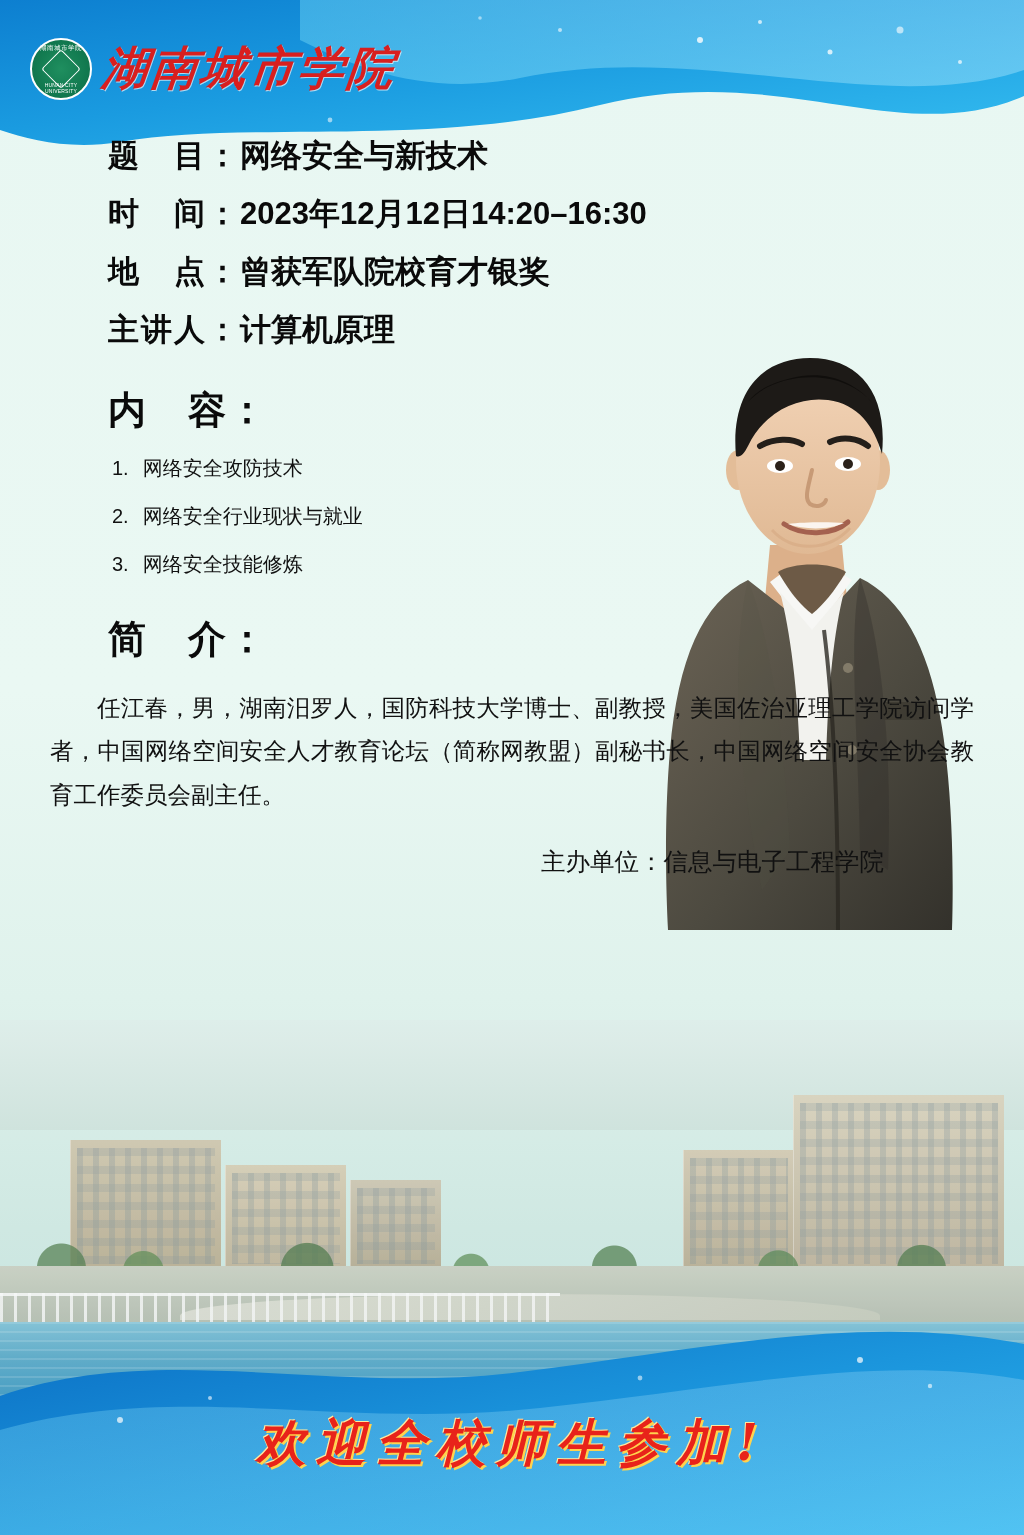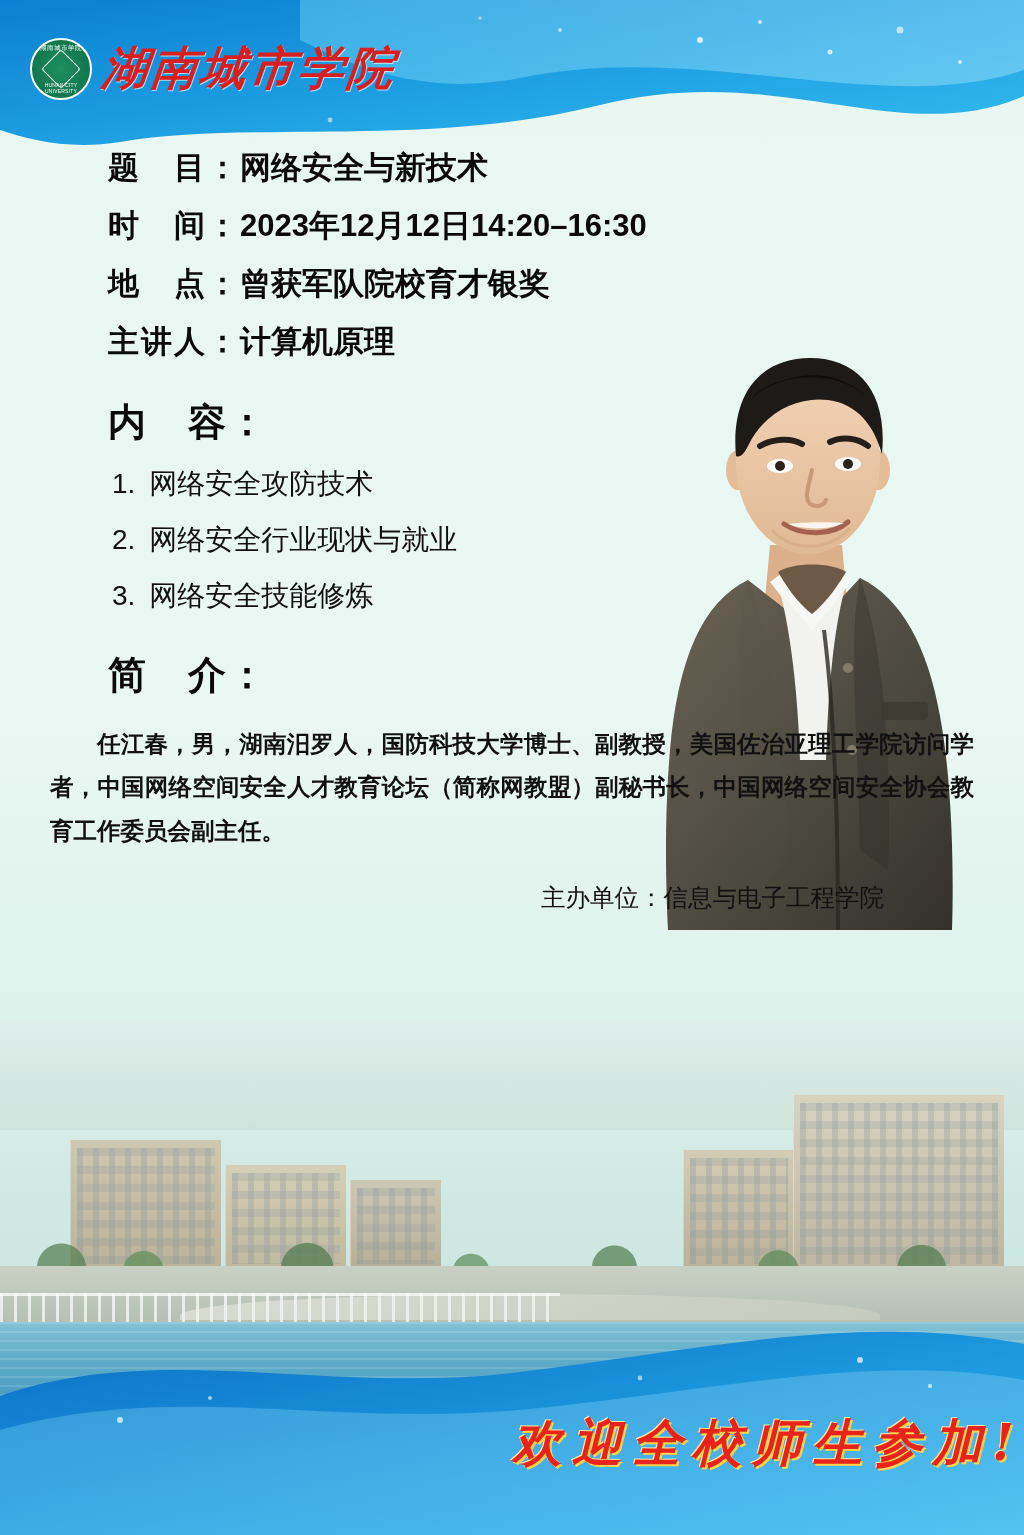--- a/index.html
+++ b/index.html
@@ -162,21 +162,21 @@
     left: 0; bottom: 0;
     width: 1024px;
     height: 235px;
     overflow: hidden;
   }
   .footer-wave svg { display: block; }
   .welcome {
     position: absolute;
     left: 0; right: 0;
     bottom: 58px;
-    text-align: right;
+    text-align: center;
     z-index: 8;
     font-family: "DejaVu Serif", "Liberation Serif", serif;
     font-size: 50px;
     font-weight: bold;
     font-style: italic;
     letter-spacing: 10px;
     color: #e8231a;
     text-shadow: 2px 2px 0 #ffd34d, -1px -1px 0 #ffe9a0;
   }
 
@@ -193,21 +193,21 @@
 
   
   .content {
     position: absolute;
     left: 0; right: 0;
     top: 140px;
     z-index: 5;
     color: #111;
   }
   .meta {
-    margin: 12px 0 0 108px;
+    margin: 0 0 0 108px;
   }
   .meta-row {
     font-size: 31px;
     font-weight: bold;
     line-height: 1.0;
     margin-bottom: 27px;
     white-space: nowrap;
     color: #0a0a0a;
   }
   .meta-label {
@@ -219,36 +219,36 @@
     font-weight: bold;
     letter-spacing: 2px;
     margin-top: 40px;
     margin-bottom: 22px;
     color: #0a0a0a;
   }
   .topic-list {
     margin-left: 112px;
   }
   .topic-item {
-    font-size: 28px;
+    font-size: 20px;
     line-height: 1.0;
     margin-bottom: 28px;
     color: #111;
     font-weight: 500;
   }
   .topic-item .num { margin-right: 14px; }
 
   .bio {
     margin: 0 50px 0 50px;
     font-size: 23.5px;
     line-height: 1.85;
     color: #111;
     text-align: justify;
   }
-  .bio p { margin: 0 0 2px 0; font-weight: bold; }
+  .bio p { margin: 0 0 2px 0; }
   .bio p.indent { text-indent: 2em; }
   .bio-top {
     margin-right: 395px;
   }
   .organizer {
     margin-top: 22px;
     margin-right: 90px;
     text-align: right;
     font-size: 24.5px;
     font-weight: normal;

